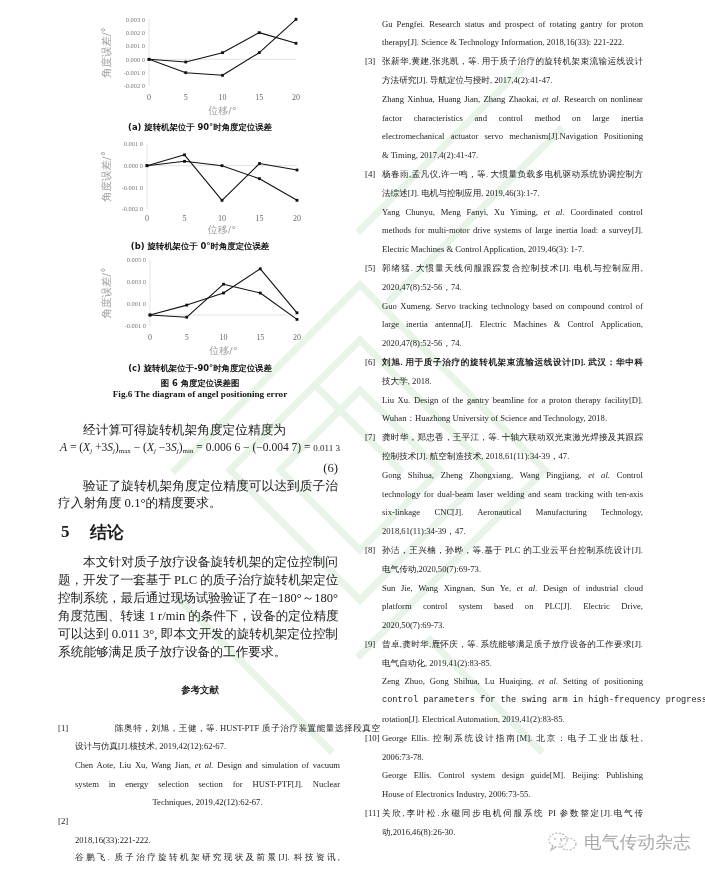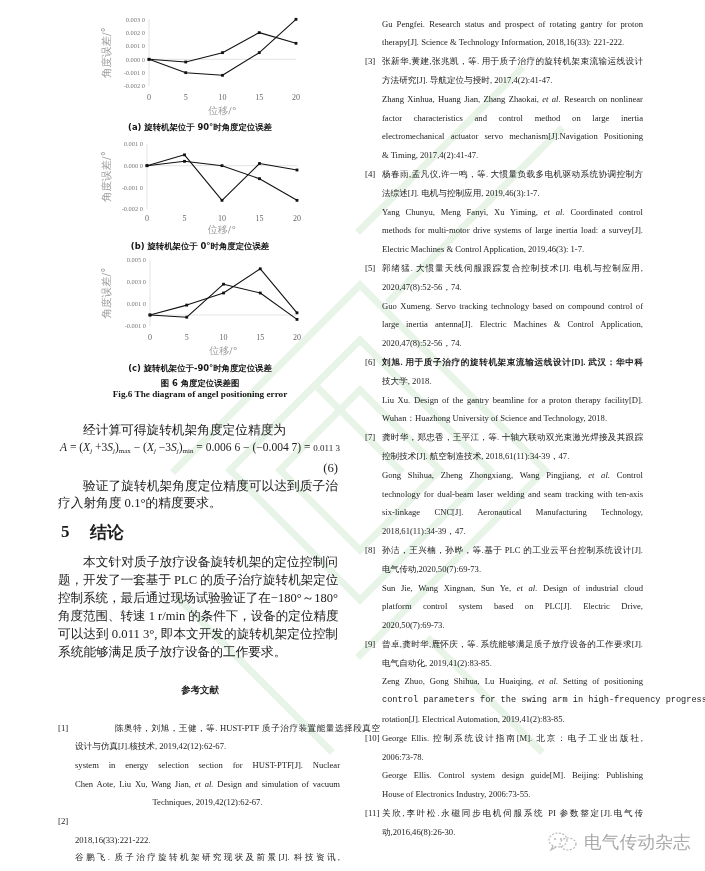--- a/index.html
+++ b/index.html
@@ -165,24 +165,24 @@
   <div class="ref-heading">参考文献</div>
   <div id="ref-left" class="ref-col" style="left:58px;top:718.6px;width:282px">
       <div class="ref-line" style="height: 18.7px; line-height: 18.7px;">
         <span class="ref-label">[1]</span>
         <span class="ref-text fit j" style="left: 17px; width: 265px; height: 18.7px; display: block; margin-left: 40px;">陈奥特，刘旭，王健，等. HUST-PTF 质子治疗装置能量选择段真空</span>
       </div>
       <div class="ref-line" style="height: 18.7px; line-height: 18.7px;">
         <span class="ref-text fit" style="left: 17px; width: 265px; height: 18.7px; display: block;">设计与仿真[J].核技术, 2019,42(12):62-67.</span>
       </div>
       <div class="ref-line" style="height: 18.7px; line-height: 18.7px;">
+        <span class="ref-text fit j" style="left: 17px; width: 265px; height: 18.7px; display: block;">Chen Aote, Liu Xu, Wang Jian, <i>et al.</i> Design and simulation of vacuum</span>
+      </div>
+      <div class="ref-line" style="height: 18.7px; line-height: 18.7px;">
         <span class="ref-text fit j" style="left: 17px; width: 265px; height: 18.7px; display: block;">system in energy selection section for HUST-PTF[J]. Nuclear</span>
-      </div>
-      <div class="ref-line" style="height: 18.7px; line-height: 18.7px;">
-        <span class="ref-text fit j" style="left: 17px; width: 265px; height: 18.7px; display: block;">Chen Aote, Liu Xu, Wang Jian, <i>et al.</i> Design and simulation of vacuum</span>
       </div>
       <div class="ref-line" style="height: 18.7px; line-height: 18.7px; text-align: center;">
         <span class="ref-text fit" style="left: 17px; width: 265px; height: 18.7px; display: block;">Techniques, 2019,42(12):62-67.</span>
       </div>
       <div class="ref-line" style="height: 18.7px; line-height: 18.7px;">
         <span class="ref-label">[2]</span>
         <span class="ref-text fit j" style="left: 17px; width: 265px; height: 18.7px; display: block; margin-top: 36px;">谷鹏飞. 质子治疗旋转机架研究现状及前景[J]. 科技资讯,</span>
       </div>
       <div class="ref-line" style="height: 18.7px; line-height: 18.7px;">
         <span class="ref-text fit" style="left: 17px; width: 265px; height: 18.7px; display: block;">2018,16(33):221-222.</span>

